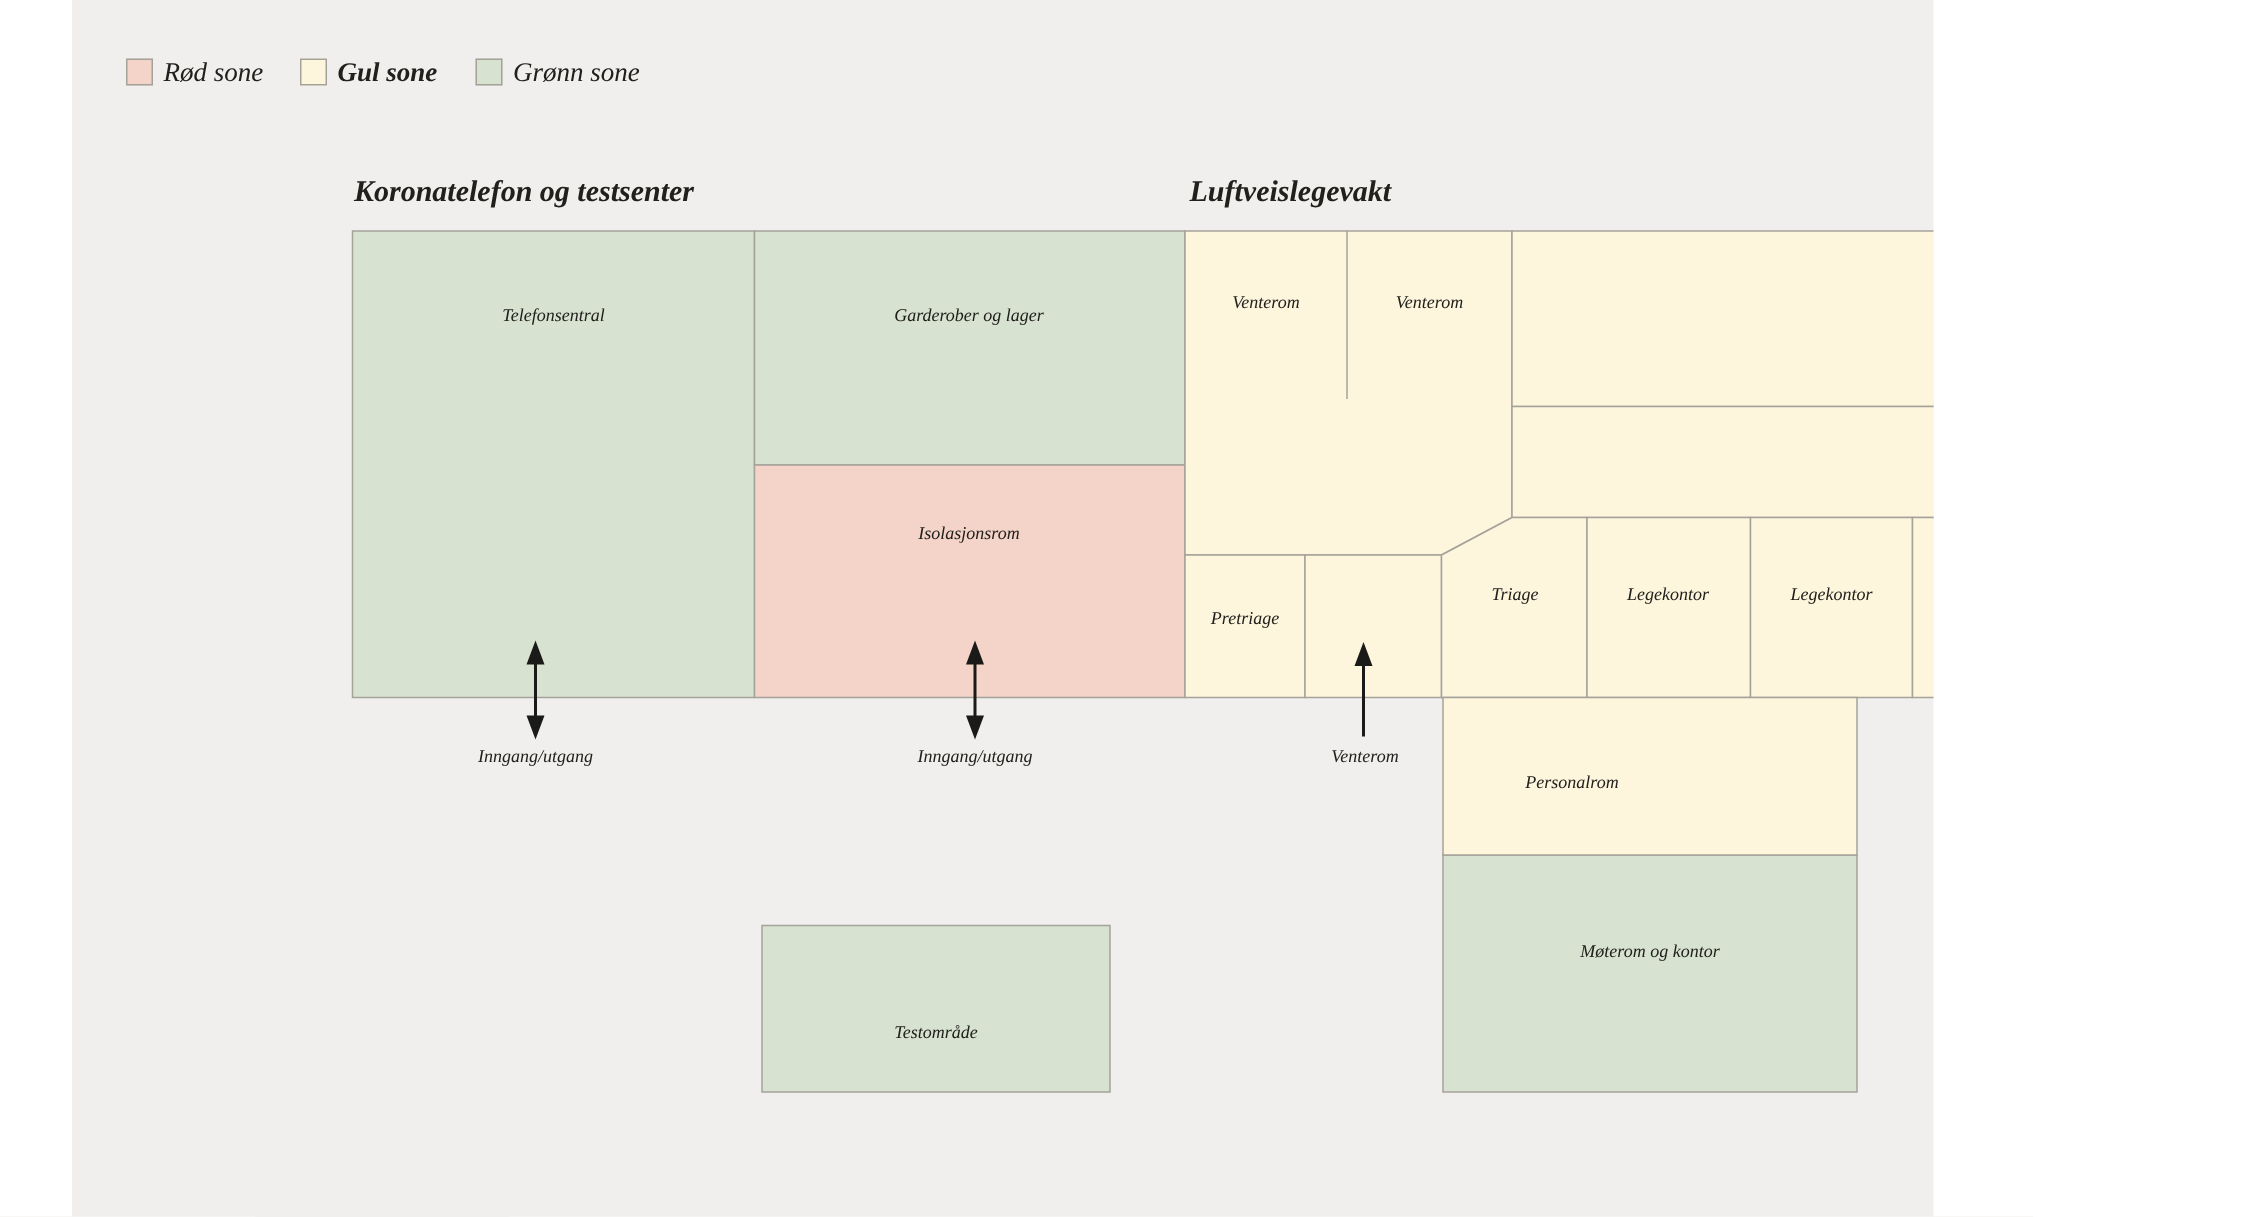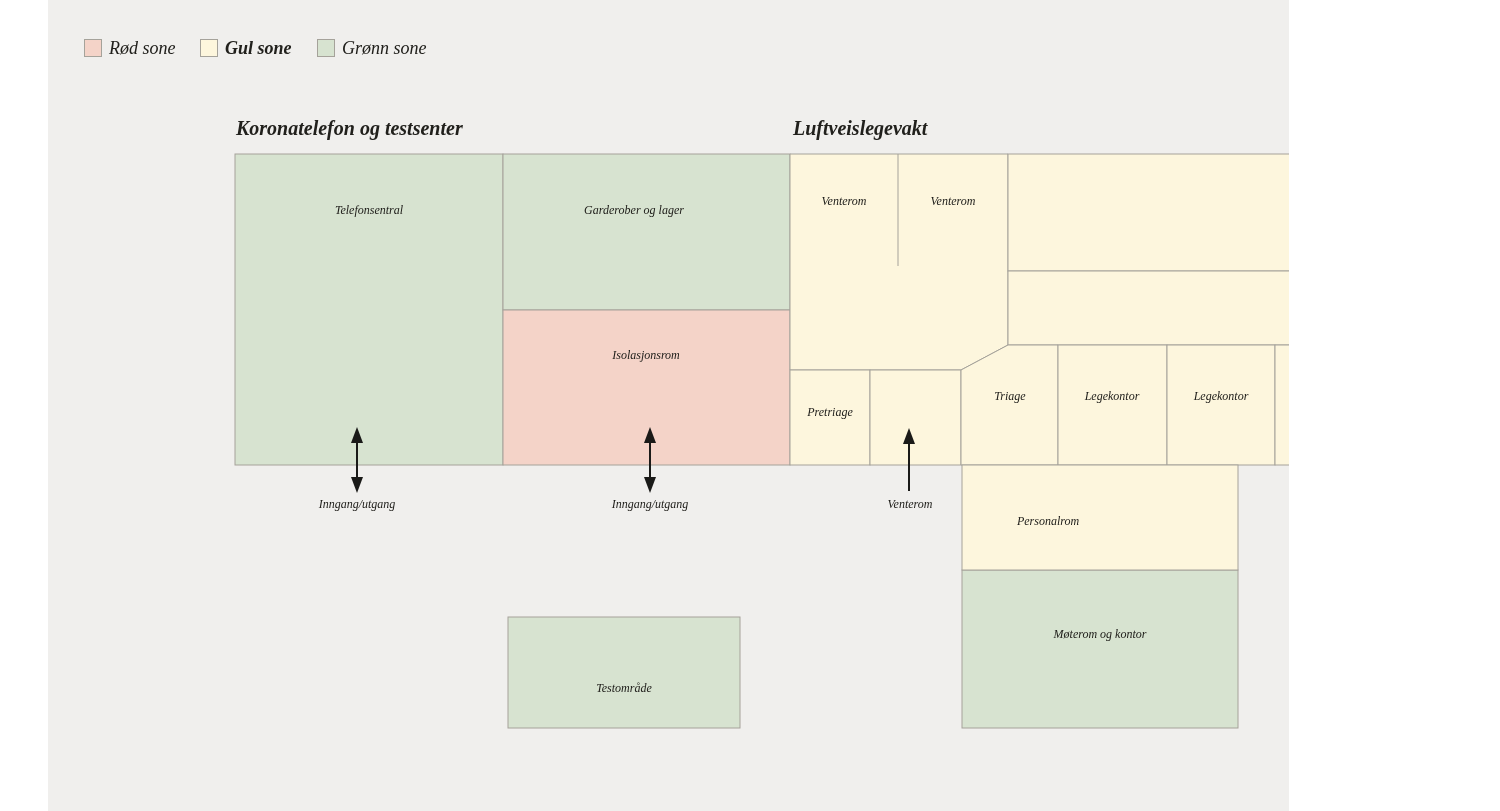--- a/index.html
+++ b/index.html
@@ -119,21 +119,21 @@
   </div>
   <div class="legend-item" style="left:269px;">
     <span class="legend-swatch sw-green"></span>
     <span class="legend-label">Grønn sone</span>
   </div>
 
   <span class="section-title" style="left:188px;top:128px">Koronatelefon og testsenter</span>
   <span class="section-title" style="left:745px;top:128px">Luftveislegevakt</span>
 
   <span class="room-label" style="left:321px;top:210px">Telefonsentral</span>
-  <span class="room-label" style="left:586px;top:210px">Garderober og lager</span>
+  <span class="room-label" style="left:598px;top:210px">Garderober og lager</span>
   <span class="room-label" style="left:598px;top:355px">Isolasjonsrom</span>
   <span class="room-label" style="left:796px;top:201px">Venterom</span>
   <span class="room-label" style="left:905px;top:201px">Venterom</span>
   <span class="room-label" style="left:782px;top:412px">Pretriage</span>
   <span class="room-label" style="left:962px;top:396px">Triage</span>
   <span class="room-label" style="left:1064px;top:396px">Legekontor</span>
   <span class="room-label" style="left:1173px;top:396px">Legekontor</span>
   <span class="room-label" style="left:1000px;top:521px">Personalrom</span>
   <span class="room-label" style="left:1052px;top:634px">Møterom og kontor</span>
   <span class="room-label" style="left:576px;top:688px">Testområde</span>

